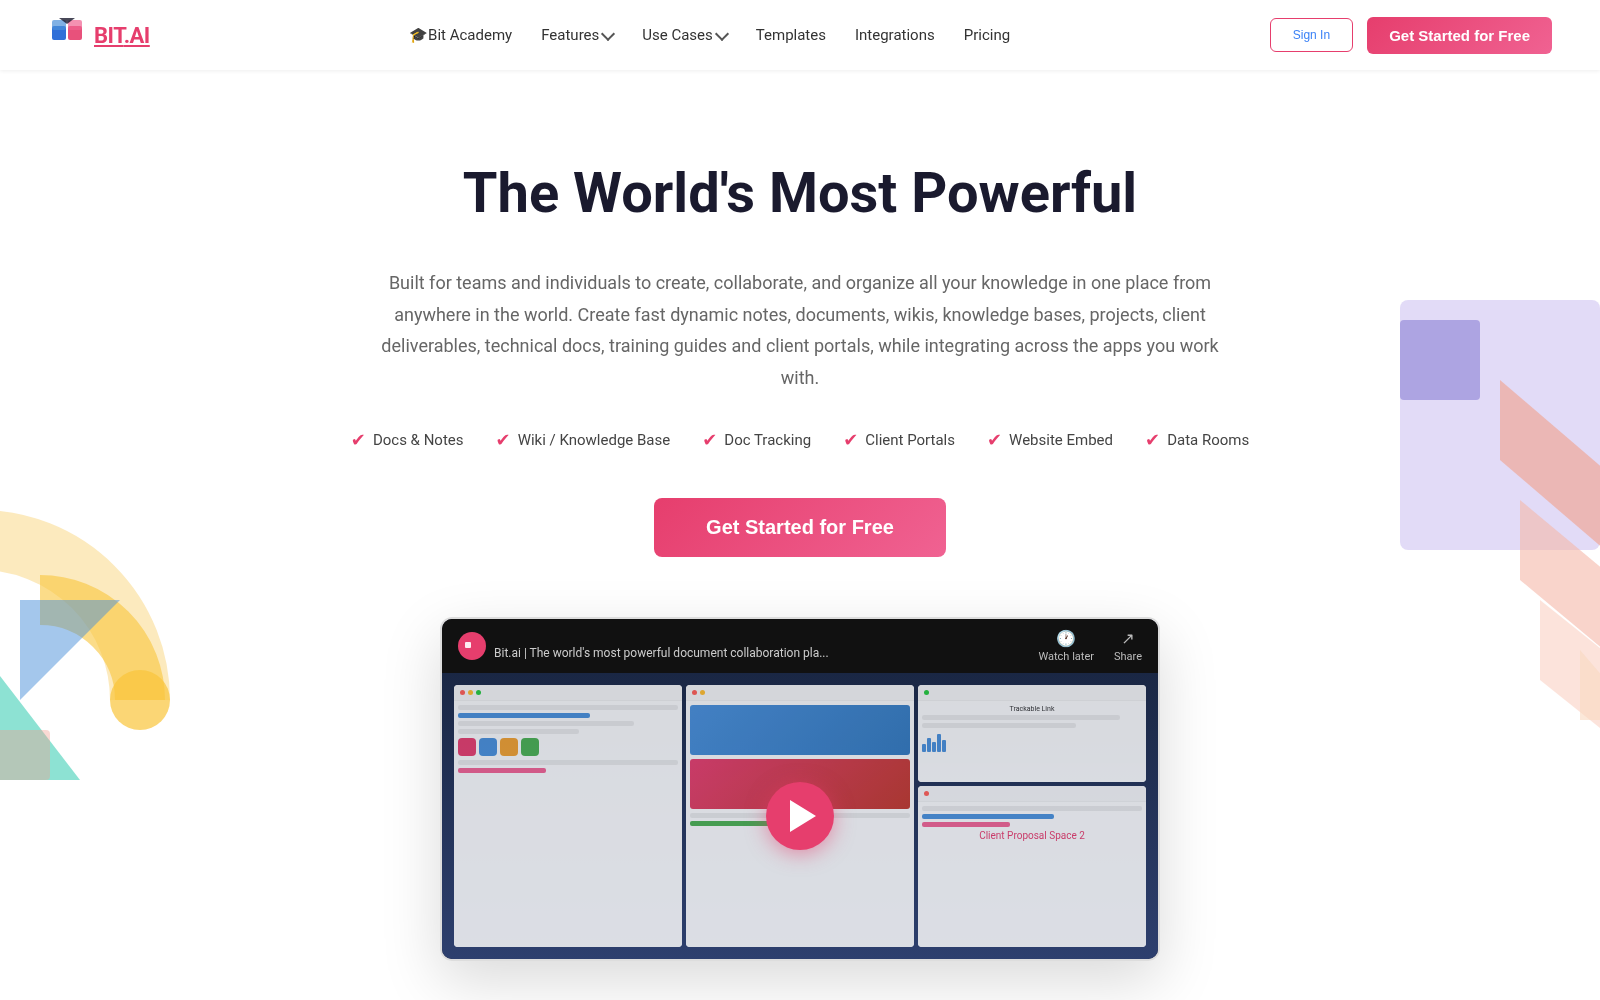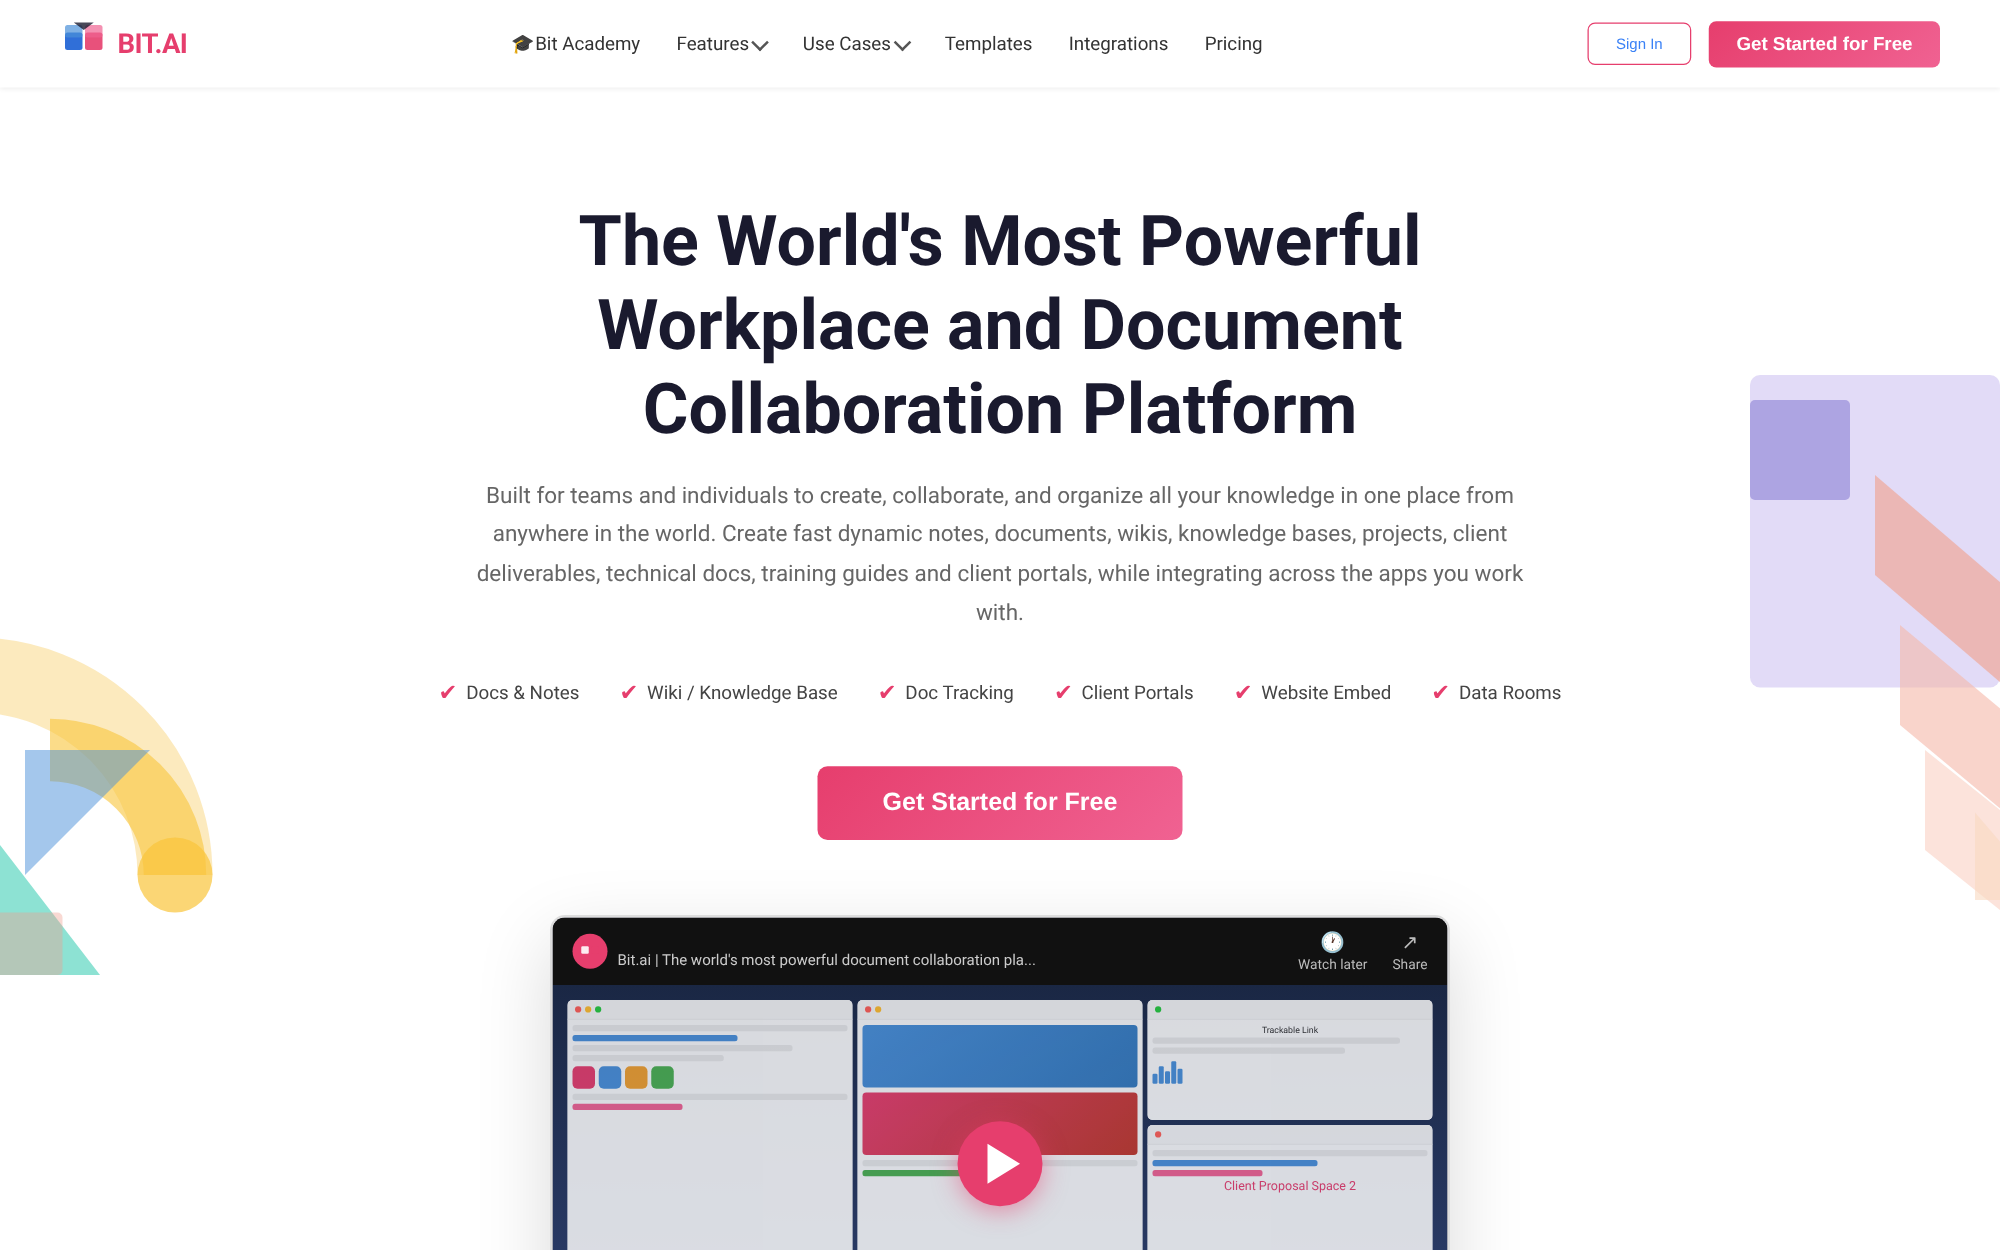--- a/index.html
+++ b/index.html
@@ -8,21 +8,21 @@
     
     nav {
       display: flex; align-items: center; justify-content: space-between;
       padding: 0 48px; height: 70px; background: #fff;
       box-shadow: 0 1px 4px rgba(0,0,0,0.07);
       position: sticky; top: 0; z-index: 100;
     }
     .nav-logo { display: flex; align-items: center; gap: 8px; cursor: pointer; }
     .nav-logo-icon { width: 38px; height: 38px; }
     .nav-logo-text { font-size: 22px; font-weight: 700; color: #1a1a2e; letter-spacing: -0.5px; }
-    .nav-logo-text span { color: #e63e6d; }
+    .nav-logo-text span { color: #e63e6d; text-decoration: underline; }
     .nav-center { display: flex; align-items: center; gap: 29px; }
     .nav-link {
       font-size: 15px; color: #333; text-decoration: none; cursor: pointer;
       display: flex; align-items: center; gap: 4px;
     }
     .chevron-down { width: 10px; height: 10px; border-right: 2px solid #555; border-bottom: 2px solid #555; transform: rotate(45deg); margin-top: -3px; display: inline-block; }
     .nav-right { display: flex; align-items: center; gap: 14px; }
     .btn-signin {
       padding: 9px 22px; border: 1.5px solid #e63e6d; border-radius: 6px;
       color: #3b82f6; background: transparent; font-size: 12px; cursor: pointer;
@@ -34,21 +34,21 @@
       color: #fff; font-size: 15px; cursor: pointer; font-weight: 600;
     }
 
     
     .hero {
       text-align: center; padding: 90px 20px 50px;
       position: relative; overflow: hidden;
     }
     .hero h1 {
       font-size: 56px; font-weight: 700; color: #1a1a2e; line-height: 1.2;
-      max-width: 860px; margin: 0 auto 19px;
+      max-width: 860px; margin: 0 auto 40px;
     }
     .hero p {
       font-size: 18px; color: #666; line-height: 1.75;
       max-width: 860px; margin: 0 auto 36px;
     }
     .features-list {
       display: flex; justify-content: center; align-items: center;
       gap: 32px; margin-bottom: 48px; flex-wrap: wrap;
     }
     .feature-item { display: flex; align-items: center; gap: 7px; font-size: 15px; color: #444; }
@@ -185,21 +185,20 @@
   <div class="nav-right">
     <button class="btn-signin">Sign In</button>
     <button class="btn-get-started-nav">Get Started for Free</button>
   </div>
 </nav>
 
 <section class="hero">
   <div class="hero-content">
     <h1>
       <span>The World's Most Powerful</span><br>
-      <span>Workplace and Document Collaboration Platform</span>
     </h1>
 
     <p>Built for teams and individuals to create, collaborate, and organize all your knowledge in one place from anywhere in the world. Create fast dynamic notes, documents, wikis, knowledge bases, projects, client deliverables, technical docs, training guides and client portals, while integrating across the apps you work with.</p>
 
     <div class="features-list">
       <div class="feature-item">
         <span class="check-icon">✔</span>
         <span>Docs &amp; Notes</span>
       </div>
       <div class="feature-item">

